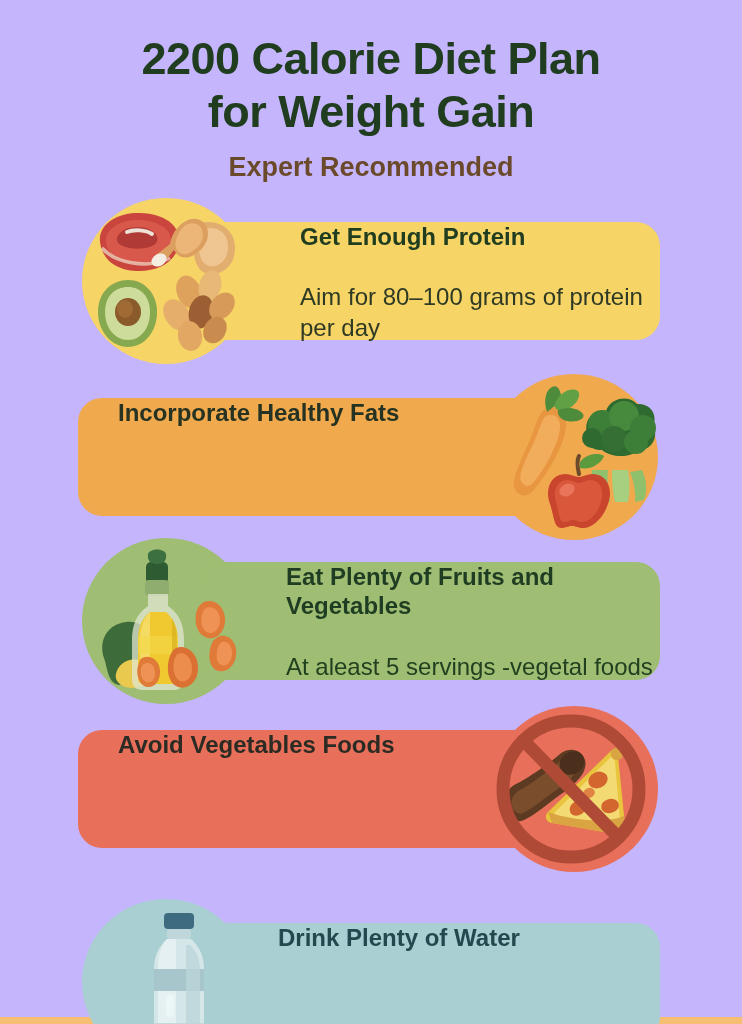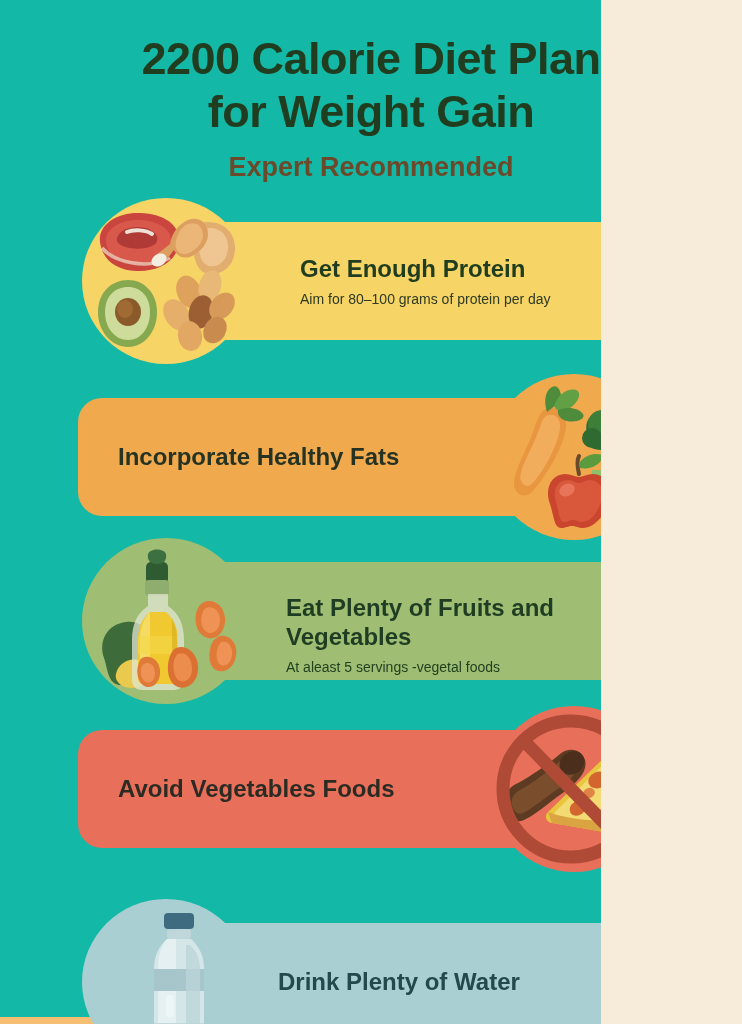--- a/index.html
+++ b/index.html
@@ -8,23 +8,23 @@
   }
   body {
     width: 742px;
     height: 1024px;
     overflow: hidden;
     font-family: "Liberation Sans", sans-serif;
     background: #F7EBD9;
   }
   #poster {
     position: relative;
-    width: 601px;
+    width: 742px;
     height: 1024px;
-    background: #14b8a6;
+    background: #c4b5fd;
     box-sizing: border-box;
     overflow: hidden;
   }
   .edge-strip {
     position: absolute;
     left: 0;
     width: 742px;
     height: 7px;
     background: #F5BE72;
   }
@@ -74,31 +74,31 @@
     border-radius: 24px;
     z-index: 2;
   }
   .card-text {
     position: absolute;
     z-index: 3;
     top: 0;
     height: 118px;
     display: flex;
     flex-direction: column;
-    justify-content: center;
+    gap: 24px;
   }
   .card-title {
     font-size: 24px;
     font-weight: bold;
     line-height: 1.22;
     color: #203D20;
     margin: 0;
   }
   .card-desc {
-    font-size: 14px;
+    font-size: 24px;
     line-height: 1.3;
     color: #2E3A24;
     margin: 6px 0 0 0;
     font-weight: normal;
   }
   .art {
     position: absolute;
     z-index: 4;
     top: -22px;
     width: 170px;
@@ -140,21 +140,21 @@
   #card5 .bar  { left: 118px; width: 460px; background: #A9CFD3; }
   #card5 .card-text { left: 196px; width: 380px; }
   #card5 .art { left: 18px; }
   #card5 .card-title { color: #23494E; }
   #card5 .card-desc  { color: #24474B; }
 
   #card4 .card-title { color: #2B2B24; }
   #card4 .card-desc  { color: #2B2B24; }
   #card2 .card-title { color: #263322; }
   #card2 .card-desc  { color: #2B3324; }
-  #card3 .card-title { color: #1F3D22; margin-top: 27px; }
+  #card3 .card-title { color: #1F3D22; }
   #card3 .card-desc  { color: #20401F; }
 </style>
 </head>
 <body>
 
 <div id="poster">
 
   <div class="edge-strip edge-bottom"></div>
 
   <div class="header">

